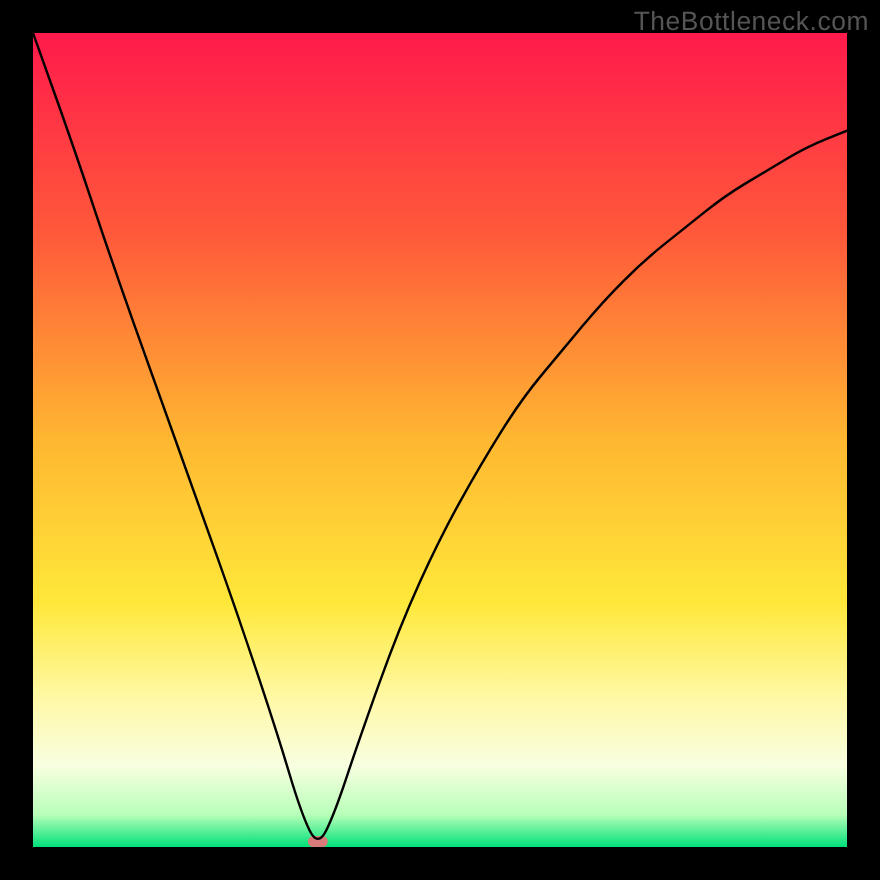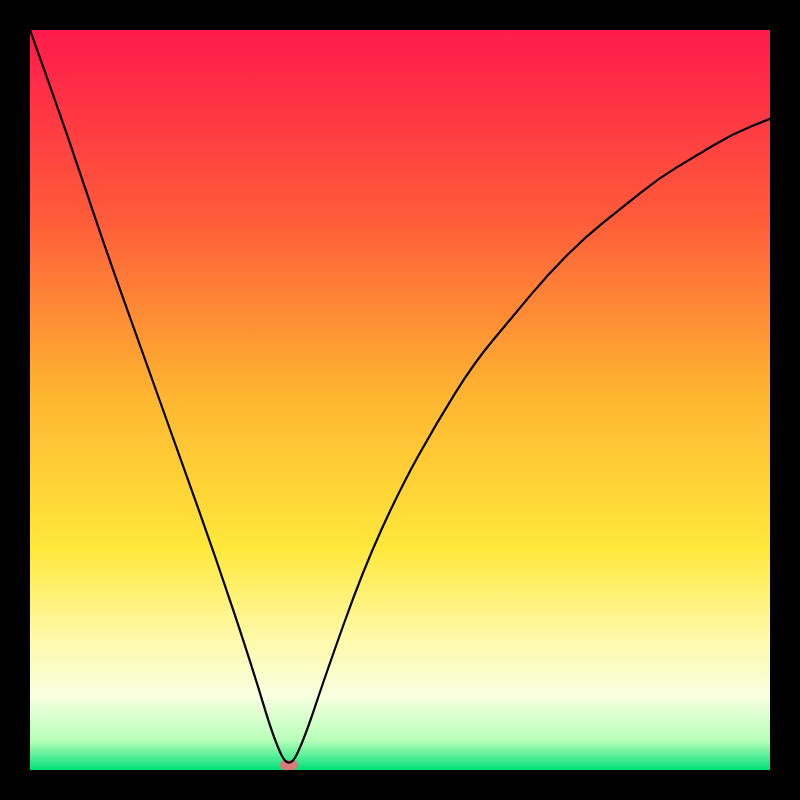--- a/index.html
+++ b/index.html
@@ -36,20 +36,21 @@
     background: #000;
   }
   svg {
     display: block;
   }
 </style>
 </head>
 <body>
 
 <div class="frame">
+  <div class="watermark">TheBottleneck.com</div>
   <div class="plot-wrap">
     <svg id="chart-svg" width="740" height="740" viewBox="0 0 740 740">
         <defs>
           <linearGradient id="bg-grad" x1="0" y1="0" x2="0" y2="1">
             <stop offset="0%" stop-color="#ff1a4b"></stop>
             <stop offset="25%" stop-color="#ff5a3a"></stop>
             <stop offset="50%" stop-color="#ffb731"></stop>
             <stop offset="70%" stop-color="#ffe83a"></stop>
             <stop offset="82%" stop-color="#fff9a8"></stop>
             <stop offset="90%" stop-color="#f8ffe0"></stop>

